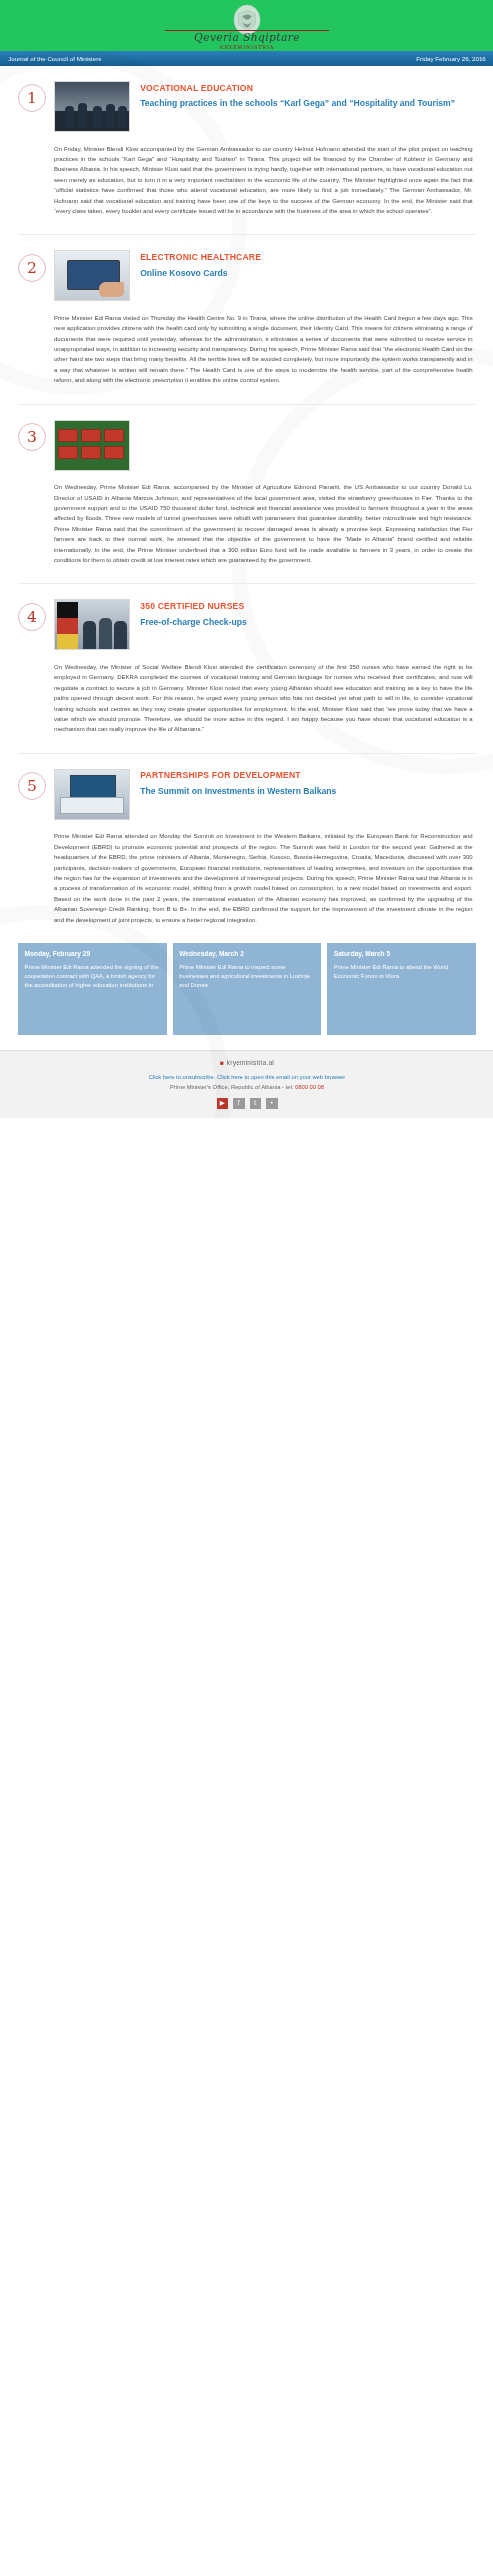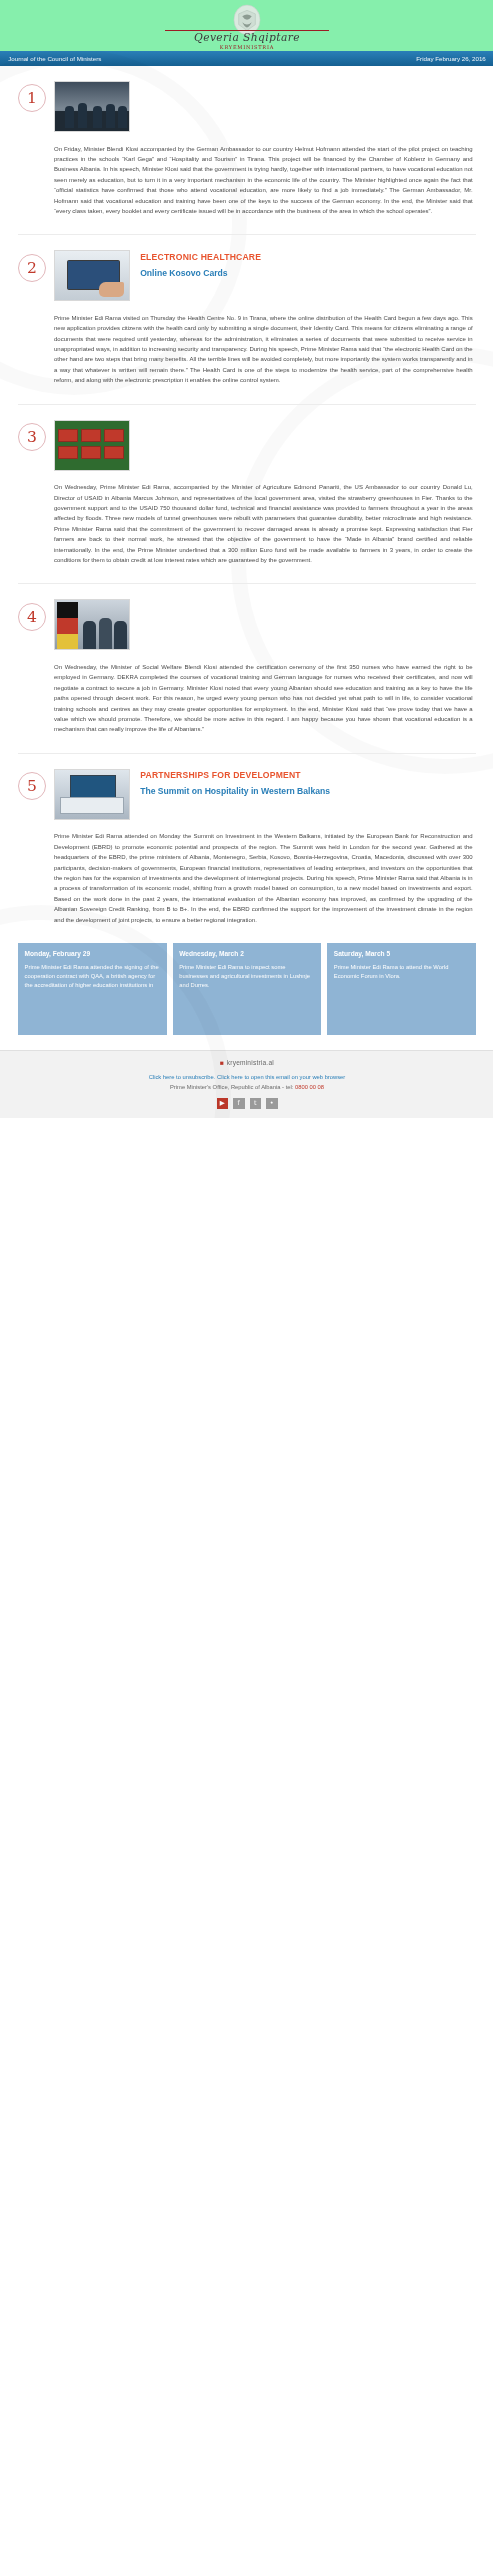--- a/index.html
+++ b/index.html
@@ -13,21 +13,21 @@
     width: 494px;
     position: relative;
     overflow: hidden;
     background: #ffffff;
   }
 
   
   .masthead {
     position: relative;
     height: 51px;
-    background: #86efac;
+    background: #22c55e;
     border-bottom: 0;
   }
   .crest {
     position: absolute;
     left: 50%;
     transform: translateX(-50%);
     top: 1.6px;
     width: 38px;
     height: 38px;
     opacity: .85;
@@ -267,20 +267,24 @@
         <div class="thumb">
           <div class="p1">
             <div class="band"></div>
             <div class="fig" style="left:10px;"></div>
             <div class="fig" style="left:23px;height:25px;"></div>
             <div class="fig" style="left:38px;"></div>
             <div class="fig" style="left:51px;height:24px;"></div>
             <div class="fig" style="left:63px;"></div>
           </div>
         </div>
+        <div class="headings">
+          <div class="kicker">VOCATIONAL EDUCATION</div>
+          <div class="subhead">Teaching practices in the schools “Karl Gega” and “Hospitality and Tourism”</div>
+        </div>
       </div>
       <div class="body">On Friday, Minister Blendi Klosi accompanied by the German Ambassador to our country Helmut Hofmann attended the start of the pilot project on teaching practices in the schools “Karl Gega” and “Hospitality and Tourism” in Tirana. This project will be financed by the Chamber of Koblenz in Germany and Business Albania. In his speech, Minister Klosi said that the government is trying hardly, together with international partners, to have vocational education not seen merely as education, but to turn it in a very important mechanism in the economic life of the country. The Minister highlighted once again the fact that “official statistics have confirmed that those who attend vocational education, are more likely to find a job immediately.” The German Ambassador, Mr. Hofmann said that vocational education and training have been one of the keys to the success of the German economy. In the end, the Minister said that “every class taken, every booklet and every certificate issued will be in accordance with the business of the area in which the school operates”.</div>
     </div>
     <div class="sep"></div>
 
     <div class="article">
       <div class="art-top">
         <div class="numcircle">2</div>
         <div class="thumb">
           <div class="p2">
@@ -319,37 +323,41 @@
       <div class="art-top">
         <div class="numcircle">4</div>
         <div class="thumb">
           <div class="p4">
             <div class="flag"></div>
             <div class="p" style="left:28px;"></div>
             <div class="p" style="left:44px;height:31px;background:#3d4c5a;"></div>
             <div class="p" style="left:59px;"></div>
           </div>
         </div>
+        <div class="headings">
+          <div class="kicker">350 CERTIFIED NURSES</div>
+          <div class="subhead">Free-of-charge Check-ups</div>
+        </div>
       </div>
       <div class="body">On Wednesday, the Minister of Social Welfare Blendi Klosi attended the certification ceremony of the first 350 nurses who have earned the right to be employed in Germany. DEKRA completed the courses of vocational training and German language for nurses who received their certificates, and now will negotiate a contract to secure a job in Germany. Minister Klosi noted that every young Albanian should see education and training as a key to have the life paths opened through decent work. For this reason, he urged every young person who has not decided yet what path to will in life, to consider vocational training schools and centres as they may create greater opportunities for employment. In the end, Minister Klosi said that “we prove today that we have a value which we should promote. Therefore, we should be more active in this regard. I am happy because you have shown that vocational education is a mechanism that can really improve the life of Albanians.”</div>
     </div>
     <div class="sep"></div>
 
     <div class="article">
       <div class="art-top">
         <div class="numcircle">5</div>
         <div class="thumb">
           <div class="p5">
             <div class="mon"></div>
             <div class="tbl"></div>
           </div>
         </div>
         <div class="headings">
           <div class="kicker">PARTNERSHIPS FOR DEVELOPMENT</div>
-          <div class="subhead">The Summit on Hospitality in Western Balkans</div>
+          <div class="subhead">The Summit on Investments in Western Balkans</div>
         </div>
       </div>
       <div class="body">Prime Minister Edi Rama attended on Monday the Summit on Investment in the Western Balkans, initiated by the European Bank for Reconstruction and Development (EBRD) to promote economic potential and prospects of the region. The Summit was held in London for the second year. Gathered at the headquarters of the EBRD, the prime ministers of Albania, Montenegro, Serbia, Kosovo, Bosnia-Herzegovina, Croatia, Macedonia, discussed with over 300 participants, decision-makers of governments, European financial institutions, representatives of leading enterprises, and investors on the opportunities that the region has for the expansion of investments and the development of interregional projects. During his speech, Prime Minister Rama said that Albania is in a process of transformation of its economic model, shifting from a growth model based on consumption, to a new model based on investments and export. Based on the work done in the past 2 years, the international evaluation of the Albanian economy has improved, as confirmed by the upgrading of the Albanian Sovereign Credit Ranking, from B to B+. In the end, the EBRD confirmed the support for the improvement of the investment climate in the region and the development of joint projects, to ensure a better regional integration.</div>
     </div>
 
   </div>
 
   <div class="agenda">
     <div class="card c1">
       <div class="date">Monday, February 29</div>

